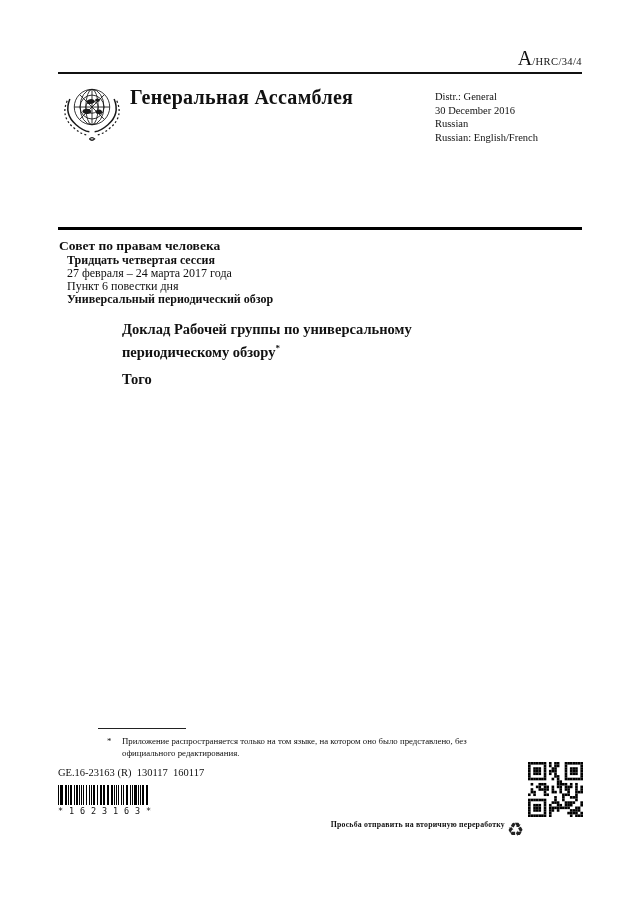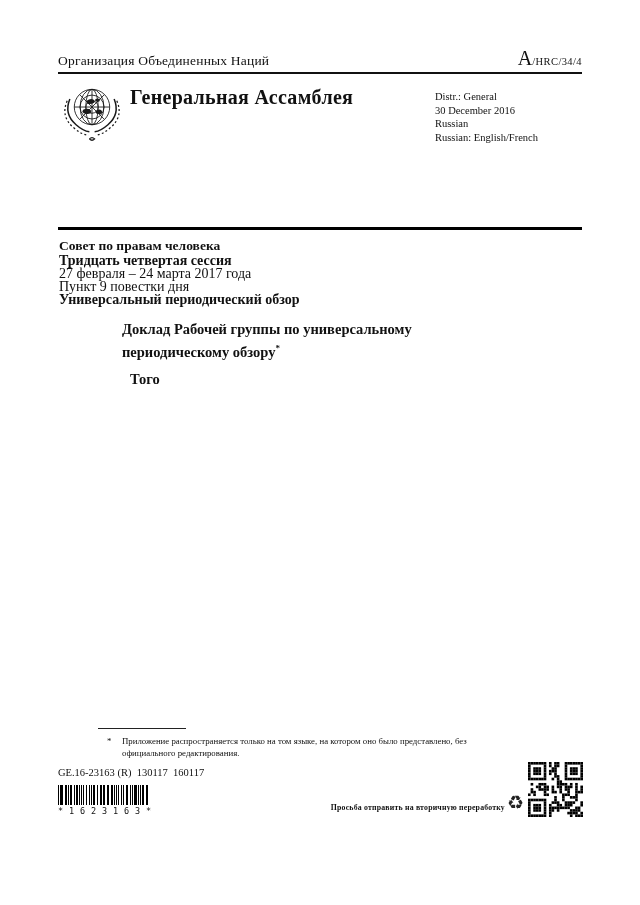--- a/index.html
+++ b/index.html
@@ -24,49 +24,48 @@
   
   .emblem{left:60px;top:84px;}
   .assembly-title{left:130px;top:86px;font-size:20px;font-weight:bold;letter-spacing:.3px;}
   .distr-block{left:428px;top:90px;font-size:10.5px;line-height:13.5px;margin-left:7px;}
 
   .rule-thick{left:58px;top:227px;width:524px;height:2.5px;background:#000;}
 
   
   .session{left:59px;top:237px;line-height:13px;}
   .session .body-name{font-size:13.5px;font-weight:bold;line-height:17px;}
-  .session .ln{font-size:14px;}
+  .session .ln{font-size:12px;margin-left:8px;}
   .session .b{font-weight:bold;}
 
   
   .main-title{left:122px;top:320px;width:330px;font-size:14.5px;font-weight:bold;line-height:19px;}
   .main-title sup{font-size:9px;}
-  .country{left:122px;top:371px;font-size:14.5px;font-weight:bold;margin-left:8px;}
+  .country{left:122px;top:371px;font-size:14.5px;font-weight:bold;}
 
   
   .fn-rule{left:98px;top:728px;width:88px;height:1px;background:#222;}
   .footnote{left:107px;top:736px;width:362px;font-size:8.8px;line-height:11.5px;display:flex;}
   .footnote .marker{width:15px;flex:0 0 15px;}
   .footnote .fn-text{flex:1;}
 
   
   .ge-line{left:58px;top:767px;font-size:10.5px;white-space:pre;}
   .barcode{left:58px;top:785px;}
   .barcode-text{left:58px;top:806px;width:93px;font-family:"DejaVu Sans Mono",monospace;font-size:8.5px;display:flex;justify-content:space-between;}
-  .recycle-line{left:0;top:793px;width:524px;display:flex;justify-content:flex-end;align-items:flex-end;}
+  .recycle-line{left:0;top:820px;width:524px;display:flex;justify-content:flex-end;align-items:flex-start;}
   .recycle-text{font-size:7.8px;font-weight:bold;letter-spacing:.2px;}
   .recycle-glyph{font-family:"DejaVu Sans",sans-serif;font-size:19px;line-height:19px;margin-left:2px;color:#222;}
   .qr{left:528px;top:762px;width:55px;height:55px;}
 </style>
 </head>
 <body>
 
 <div class="page">
 
-  <div class="abs org-name">Организация Объединенных Наций</div>
   <div class="abs doc-symbol"><span class="big">A</span><span class="small">/HRC/34/4</span></div>
   <div class="abs rule-thin"></div>
 
   <div class="abs emblem">
     <svg width="64" height="62" viewBox="0 0 72 70" aria-hidden="true">
       <g stroke="#1a1a1a" fill="none" stroke-width="1">
         <circle cx="36" cy="26" r="20"></circle>
         <circle cx="36" cy="26" r="13.5"></circle>
         <circle cx="36" cy="26" r="7"></circle>
         <line x1="16" y1="26" x2="56" y2="26"></line>
@@ -102,21 +101,21 @@
     <div>Russian</div>
     <div>Russian: English/French</div>
   </div>
 
   <div class="abs rule-thick"></div>
 
   <div class="abs session">
     <div class="body-name">Совет по правам человека</div>
     <div class="ln b">Тридцать четвертая сессия</div>
     <div class="ln">27 февраля – 24 марта 2017 года</div>
-    <div class="ln">Пункт 9 повестки дня</div>
+    <div class="ln">Пункт 6 повестки дня</div>
     <div class="ln b">Универсальный периодический обзор</div>
   </div>
 
   <div class="abs main-title"><span>Доклад Рабочей группы по универсальному периодическому обзору</span><sup>*</sup></div>
   <div class="abs country">Того</div>
 
   <div class="abs fn-rule"></div>
   <div class="abs footnote">
     <span class="marker">*</span>
     <span class="fn-text">Приложение распространяется только на том языке, на котором оно было представлено, без официального редактирования.</span>

